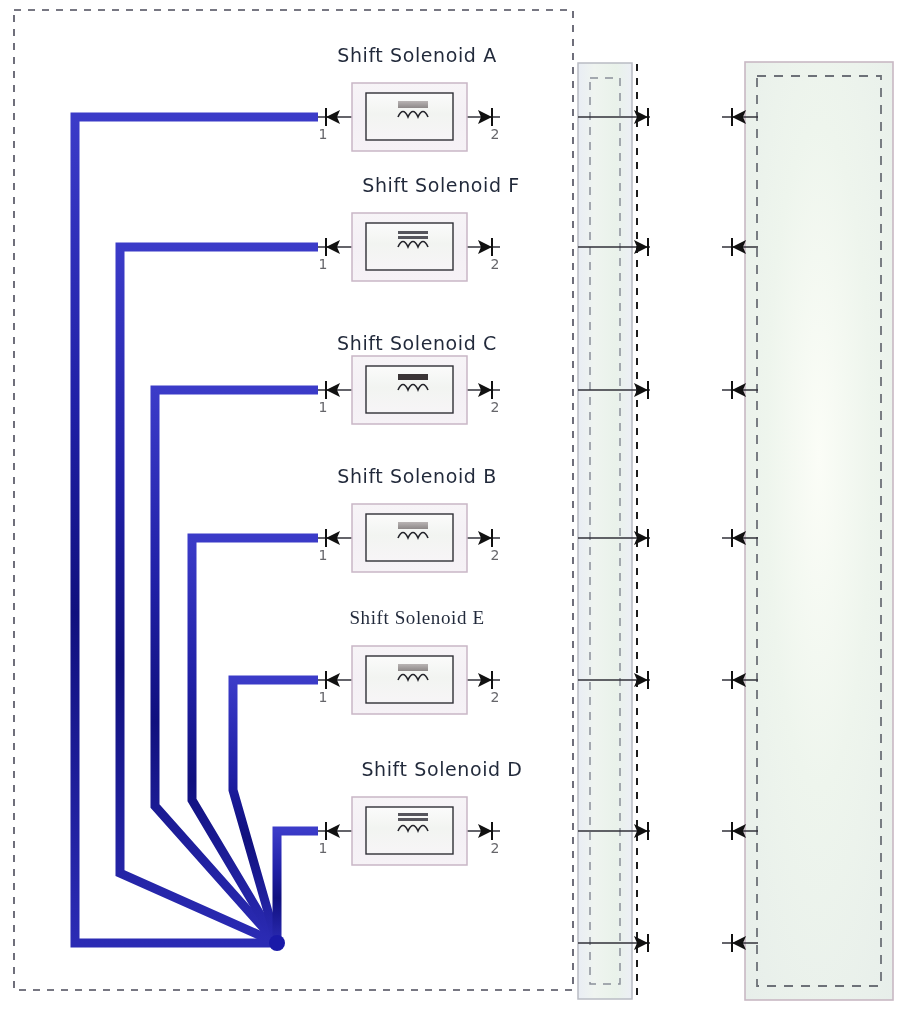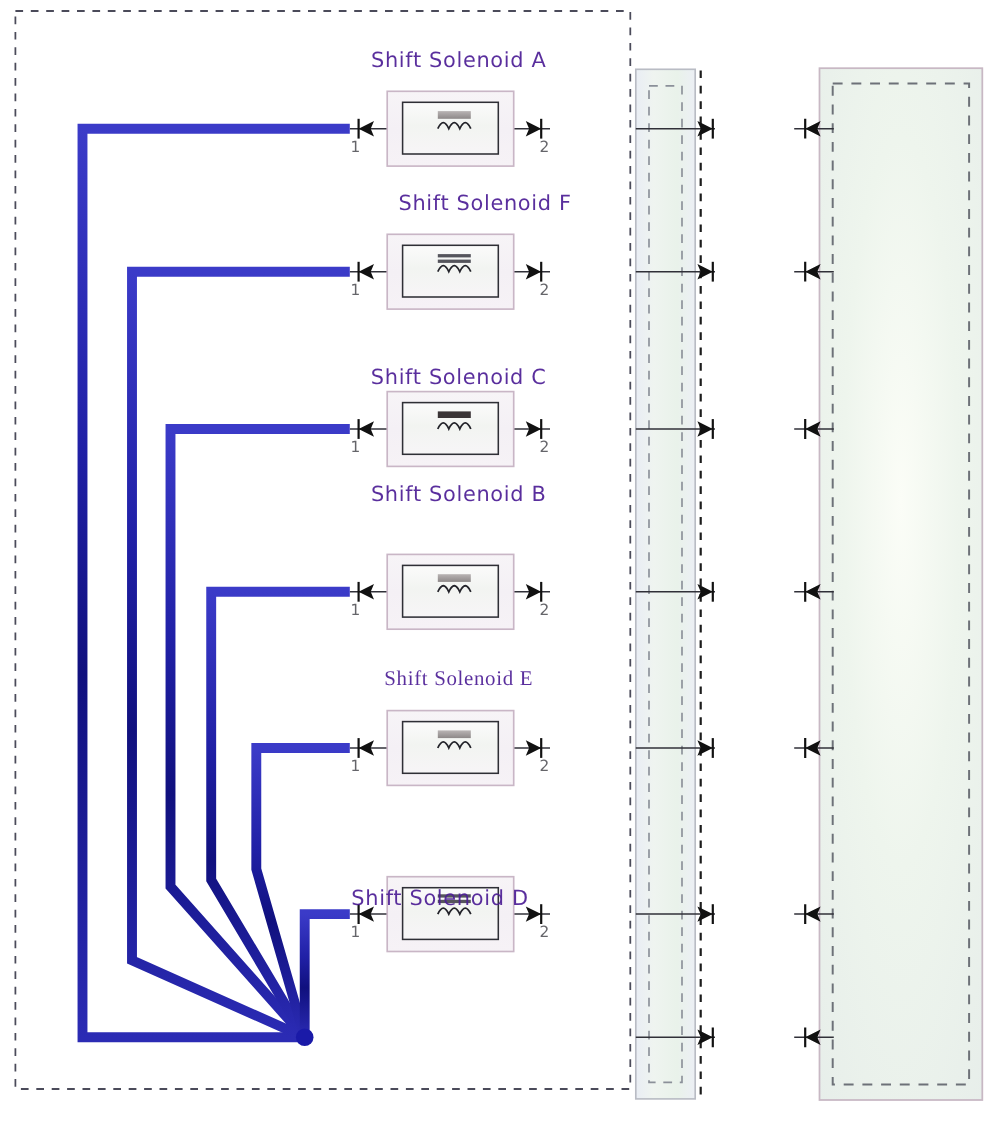--- a/index.html
+++ b/index.html
@@ -21,21 +21,21 @@
     position: absolute;
     left: 0;
     top: 0;
     width: 904px;
     height: 1024px;
   }
   .sol-label {
     position: absolute;
     font-family: "DejaVu Sans", sans-serif;
     font-size: 19px;
-    color: #4c1d95;
+    color: #0f172a;
     letter-spacing: 0.6px;
     white-space: nowrap;
     text-align: center;
     transform: translateX(-50%);
     font-weight: 400;
     opacity: 0.92;
   }
   .term-num {
     position: absolute;
     font-family: "DejaVu Sans", sans-serif;
@@ -270,23 +270,23 @@
     <line x1="722" y1="943" x2="758" y2="943" stroke="#303038" stroke-width="1.4"></line>
     <path d="M 732 943 L 746 936 L 743 943 L 746 950 Z" fill="#111"></path>
     <line x1="732" y1="934" x2="732" y2="952" stroke="#111" stroke-width="2"></line>
 
     <circle cx="277" cy="943" r="8" fill="#1a1aa8"></circle>
   </svg>
 
   <div class="sol-label" style="left:417px; top:44px;">Shift Solenoid A</div>
   <div class="sol-label" style="left:441px; top:174px;">Shift Solenoid F</div>
   <div class="sol-label" style="left:417px; top:332px;">Shift Solenoid C</div>
-  <div class="sol-label" style="left:417px; top:438px;">Shift Solenoid B</div>
+  <div class="sol-label" style="left:417px; top:465px;">Shift Solenoid B</div>
   <div class="sol-label" style="left:417px; top:607px;font-family:Liberation Serif, serif;">Shift Solenoid E</div>
-  <div class="sol-label" style="left:400px; top:758px;margin-top:48px;">Shift Solenoid D</div>
+  <div class="sol-label" style="left:442px; top:758px;">Shift Solenoid D</div>
 
   <div class="term-num" style="left:323px; top:126px;">1</div>
   <div class="term-num" style="left:495px; top:126px;">2</div>
 
   <div class="term-num" style="left:323px; top:256px;">1</div>
   <div class="term-num" style="left:495px; top:256px;">2</div>
 
   <div class="term-num" style="left:323px; top:399px;">1</div>
   <div class="term-num" style="left:495px; top:399px;">2</div>
 

